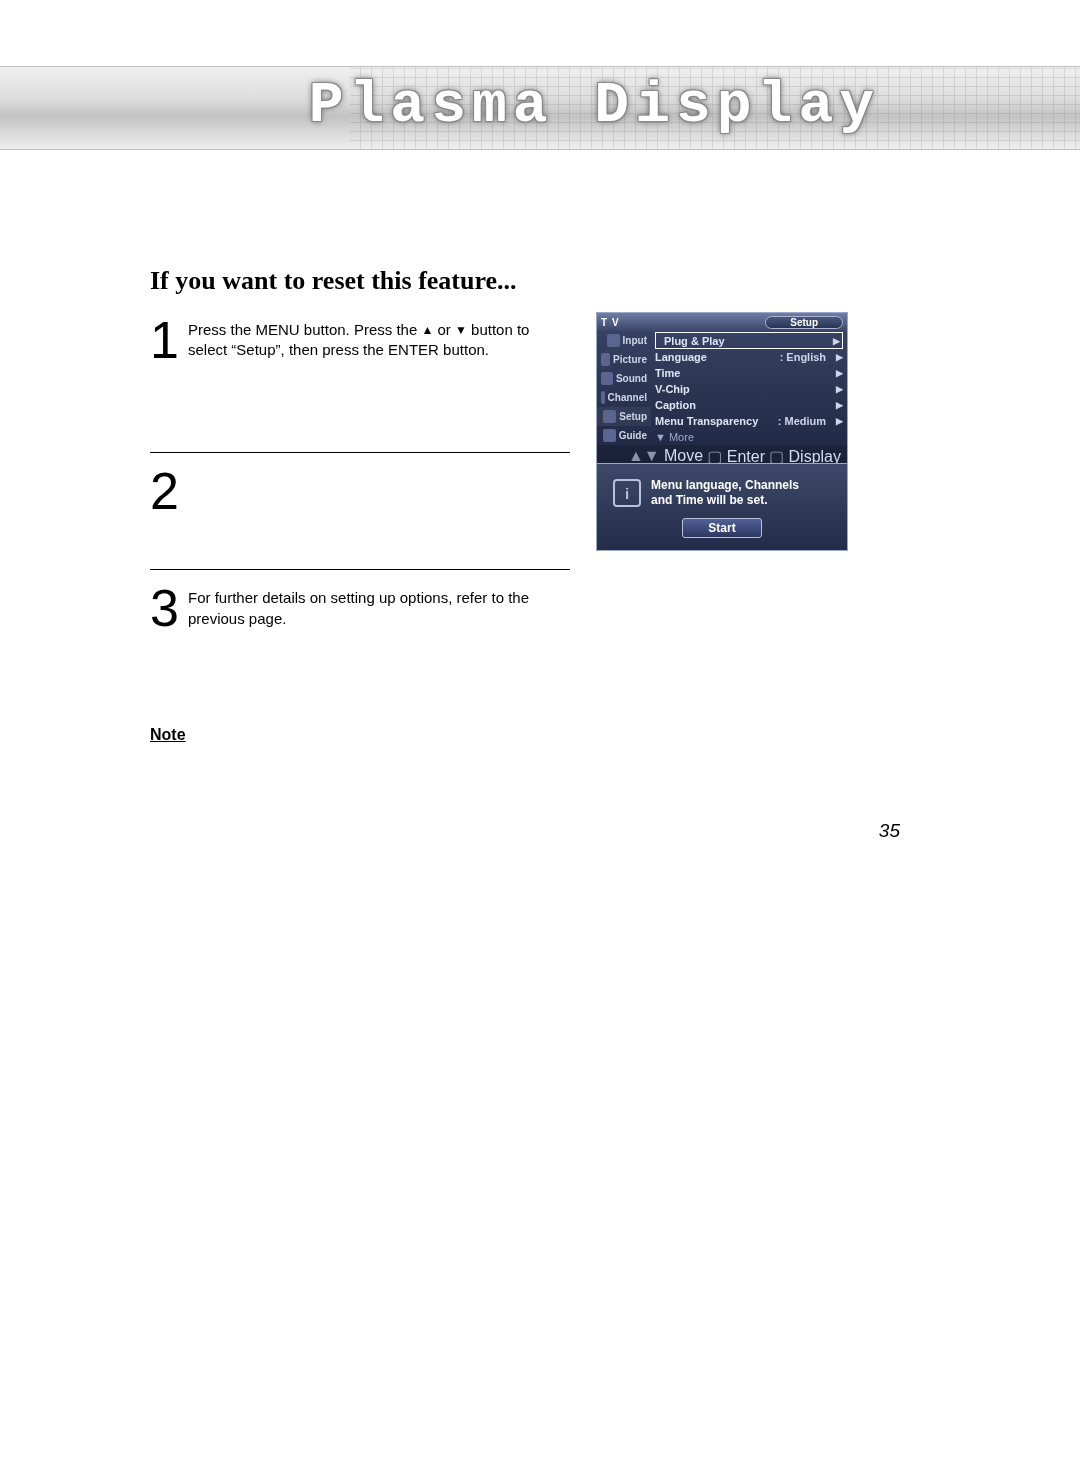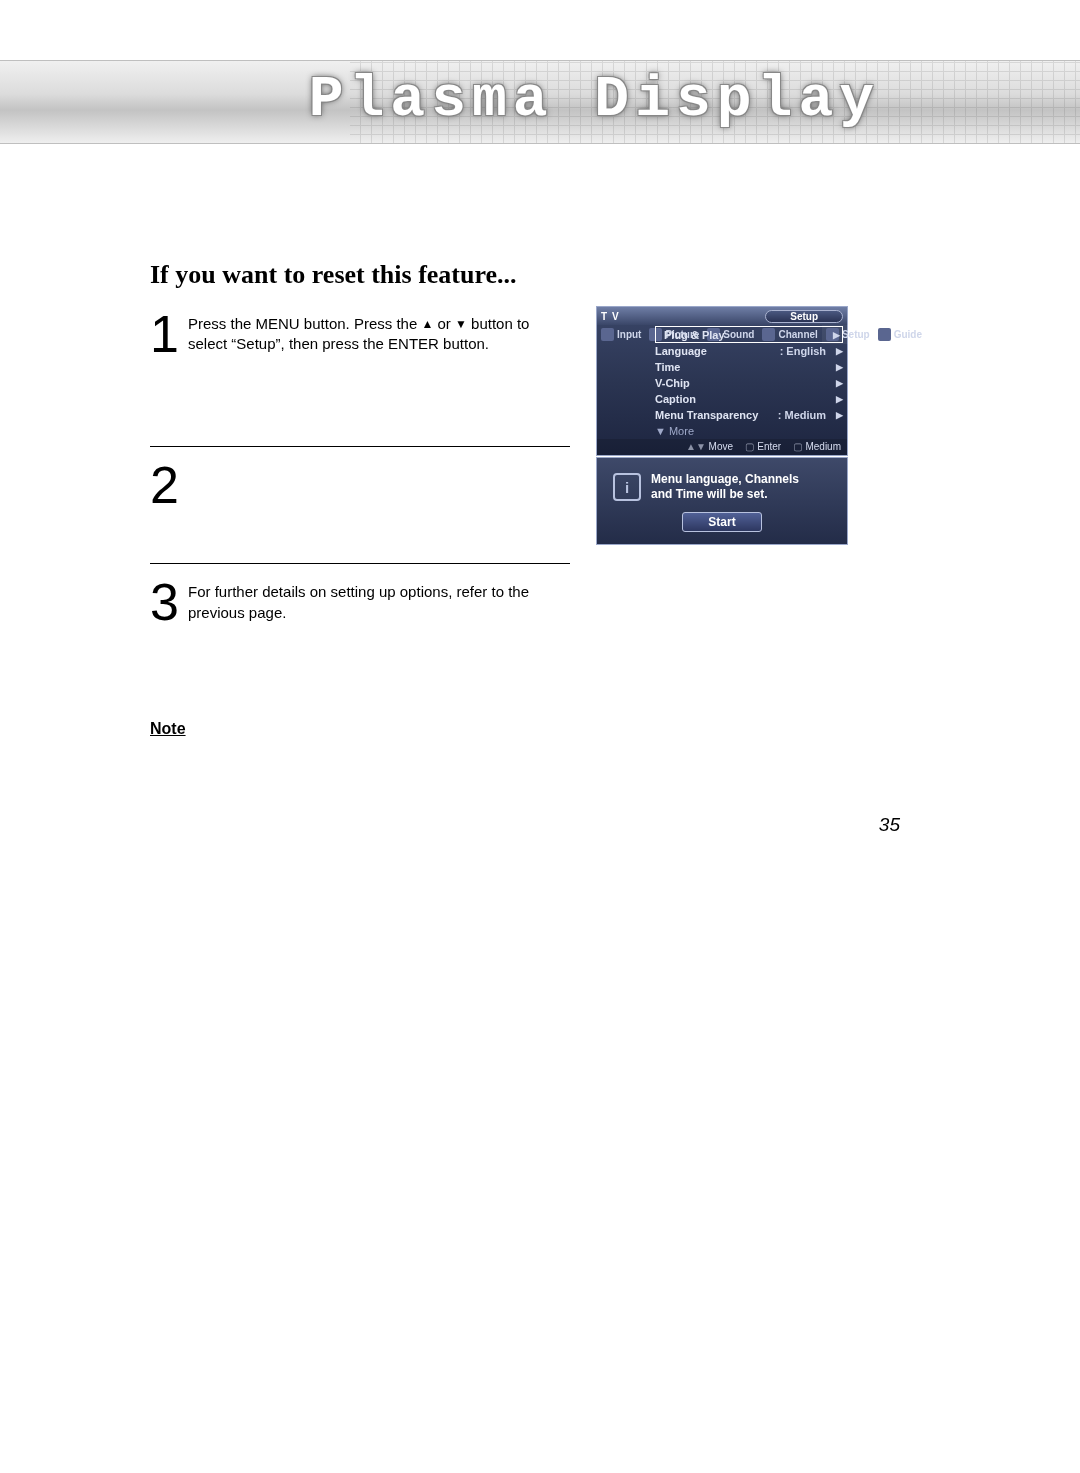--- a/index.html
+++ b/index.html
@@ -1,16 +1,16 @@
 <!DOCTYPE html>
 <html><head>
 <meta charset="utf-8">
 <style>
   html,body{margin:0;padding:0;background:#fff;font-family:"Helvetica Neue",Arial,sans-serif;color:#000}
-  .page{width:1080px;height:1061px;margin:0 auto;position:relative}
+  .page{width:1080px;height:1061px;margin:6px auto;position:relative}
   .banner{position:absolute;top:60px;left:0;right:0;height:82px;
     background:linear-gradient(180deg,#f0f0f0 0%,#dcdcdc 40%,#c3c3c3 60%,#efefef 100%);
     border-top:1px solid #bfbfbf;border-bottom:1px solid #bfbfbf;overflow:hidden}
   .banner-circuit{position:absolute;top:0;left:350px;right:0;height:100%;opacity:.15;
     background:repeating-linear-gradient(0deg,transparent 0 8px,#555 8px 9px),
                repeating-linear-gradient(90deg,transparent 0 10px,#555 10px 11px)}
   .banner-title{position:absolute;right:200px;top:6px;font-family:"Courier New",monospace;
     font-size:58px;font-weight:700;letter-spacing:6px;color:#fff;
     text-shadow:-1px -1px 0 #888,1px -1px 0 #888,-1px 1px 0 #888,1px 1px 0 #888,0 0 6px #555}
   .content{position:absolute;top:260px;left:150px;right:150px}
@@ -20,32 +20,32 @@
   .step-num{font-family:Arial,sans-serif;font-weight:400;font-size:52px;line-height:.85;min-width:30px;margin-right:8px}
   .step-text{flex:1;font-size:15px;line-height:1.35;padding-top:2px}
   .arrow{display:inline-block;font-size:12px;vertical-align:1px}
   
   .osd{position:absolute;top:0;right:-278px;width:250px;border:1px solid #9aa7c9;font-size:11px;color:#fff;
     background:linear-gradient(180deg,#3a4668 0%,#2b3552 50%,#1d2540 100%)}
   .osd-titlebar{display:flex;align-items:center;height:18px;background:linear-gradient(180deg,#6f7ea6,#3a4668);padding:0 4px}
   .osd-tv{font-weight:700;font-size:10px;letter-spacing:1px}
   .osd-pill{margin-left:auto;border:1px solid #aab3d0;border-radius:9px;padding:0 24px;font-size:10px;background:linear-gradient(180deg,#4a5880,#2a3354);font-weight:700}
   .osd-body{display:flex}
-  .osd-side{width:54px;display:flex;font-size:10px}
+  .osd-side{width:54px;display:flex;flex-direction:column;font-size:10px}
   .side-item{display:flex;align-items:center;justify-content:flex-end;height:19px;padding:0 4px;color:#cfd6ea;font-weight:700}
   .side-item .sq{width:13px;height:13px;margin-right:3px;background:#5a6690;border-radius:2px}
   .side-item.active{background:rgba(255,255,255,.06)}
   .osd-list{flex:1;padding:2px 4px 0 4px}
   .row{display:flex;align-items:center;height:16px;font-weight:700;color:#dfe4f2}
   .row.selected{border:1px solid #fff;height:15px;margin:-1px 0 0 0;padding:0 2px 0 8px}
   .row .val{margin-left:auto;margin-right:10px;color:#cfd6ea;font-weight:700}
   .row .tri{margin-left:auto;font-size:9px;color:#cfd6ea}
   .row .val + .tri{margin-left:0}
   .row.more{color:#9fa9c9;font-weight:400}
-  .osd-foot{display:flex;justify-content:flex-end;gap:12px;font-size:10px;padding:2px 6px 3px 0;color:#d6dcef;background:rgba(0,0,0,.15)}
+  .osd-foot{display:flex;justify-content:flex-end;gap:4px;font-size:16px;padding:2px 6px 3px 0;color:#d6dcef;background:rgba(0,0,0,.15)}
   .osd-foot span::before{content:"▢ ";opacity:.6}
   .osd-foot .mv::before{content:"▲▼ "}
   
   .dlg{position:absolute;top:0;right:-278px;width:250px;height:86px;background:linear-gradient(180deg,#3e4969,#232c48);border:1px solid #9aa7c9;color:#fff;font-size:12px}
   .dlg-row{display:flex;align-items:center;gap:10px;padding:14px 12px 0 16px}
   .info-icon{width:24px;height:24px;border:2px solid #b8c2df;border-radius:4px;display:flex;align-items:center;justify-content:center;color:#b8c2df;font-weight:700;font-size:15px}
   .dlg-msg{font-weight:700;line-height:1.25}
   .dlg-btn{width:70px;margin:10px auto 0;text-align:center;font-weight:700;font-size:12px;padding:2px 4px;border:1px solid #b8c2df;background:linear-gradient(180deg,#516197,#2d3760);border-radius:3px}
   .note{position:absolute;left:150px;top:720px}
   .note h3{font-weight:700;font-size:16px;text-decoration:underline;margin:0 0 2px 0;font-family:Arial,sans-serif}
@@ -132,21 +132,21 @@
                 <span class="tri">▶</span>
               </div>
             <div class="row more">
                 <span>▼ More</span>
               </div>
           </div>
         </div>
         <div class="osd-foot">
           <span class="mv">Move</span>
           <span>Enter</span>
-          <span>Medium</span>
+          <span>Display</span>
         </div>
       </div>
     </div>
 
     <div class="step" style="padding-bottom:56px">
       <div class="step-num">2</div>
 
       <div class="dlg">
         <div class="dlg-row">
           <div class="info-icon">i</div>

